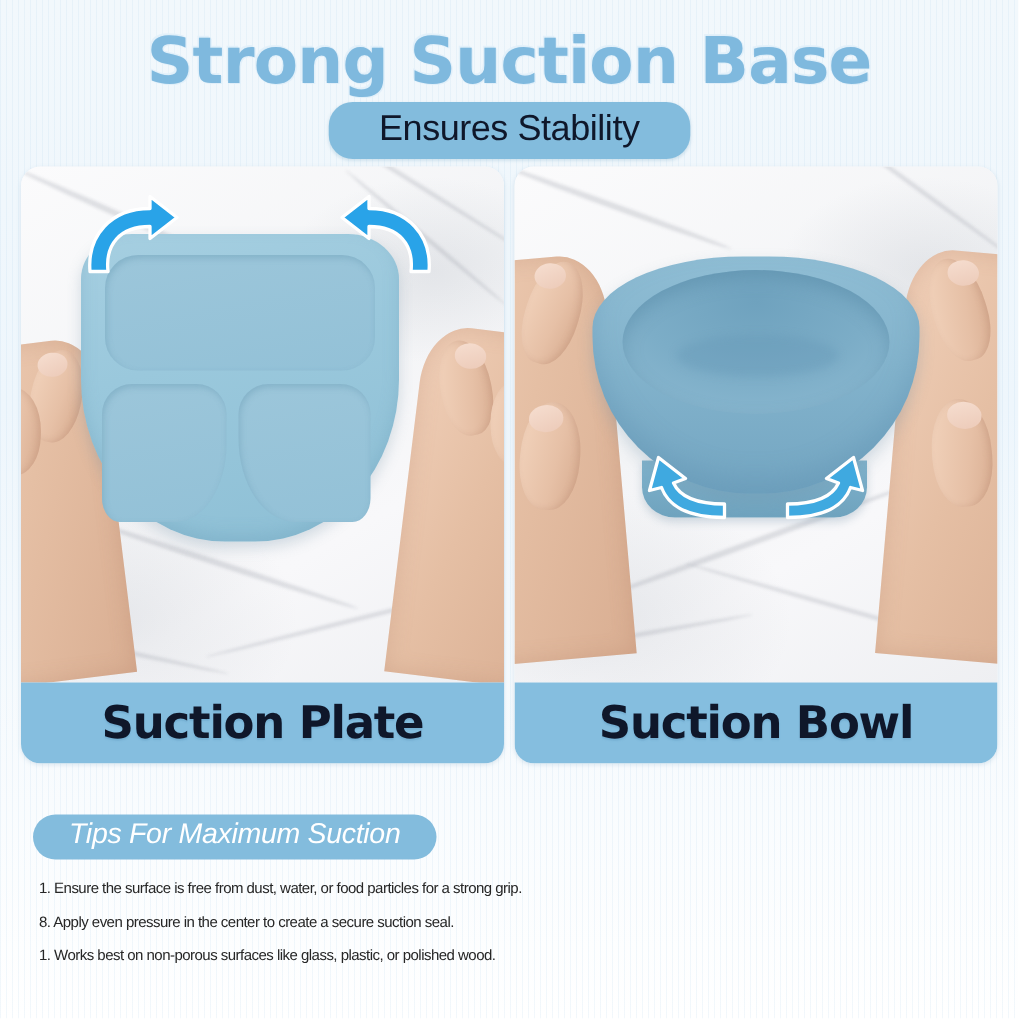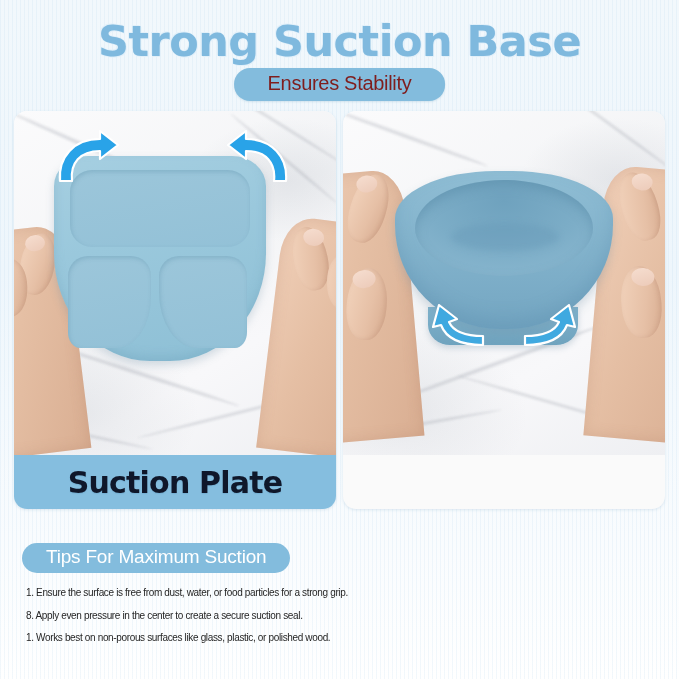--- a/index.html
+++ b/index.html
@@ -49,22 +49,22 @@
     white-space: nowrap;
   }
   .subtitle-pill {
     position: absolute;
     left: 50%;
     top: 68px;
     transform: translateX(-50%);
     background: #83BCDD;
     border-radius: 16px;
     padding: 4px 34px 6px 34px;
-    color: #7f1d1d;
-    font-size: 20px;
+    color: #0f172a;
+    font-size: 24px;
     font-family: "Liberation Sans", sans-serif;
     letter-spacing: -0.3px;
     white-space: nowrap;
     box-shadow: 0 1px 2px rgba(120,170,200,0.25);
   }
 
   
   .panels {
     position: absolute;
     left: 14px;
@@ -240,20 +240,21 @@
     left: 22px;
     top: 543px;
     background: #83BCDD;
     border-radius: 15px;
     padding: 3px 24px 5px 24px;
     color: #ffffff;
     font-size: 19px;
     font-family: "Liberation Sans", sans-serif;
     letter-spacing: -0.2px;
     white-space: nowrap;
+    font-style: italic;
   }
   .tips-list {
     position: absolute;
     left: 26px;
     top: 582px;
     width: 640px;
   }
   .tip-row {
     font-size: 10px;
     color: #262626;
@@ -346,20 +347,23 @@
         </div>
 
         <svg class="arrow-svg" style="left:84px;top:190px;" width="60" height="50" viewBox="0 0 60 50">
           <path d="M56 44 C38 44, 20 40, 14 24 L6 26 L12 4 L30 18 L22 21 C27 32, 41 35, 56 35 Z" fill="#3FA9E0" stroke="#ffffff" stroke-width="2.2" stroke-linejoin="round"></path>
         </svg>
         <svg class="arrow-svg" style="left:178px;top:190px;" width="60" height="50" viewBox="0 0 60 50">
           <path d="M4 44 C22 44, 40 40, 46 24 L54 26 L48 4 L30 18 L38 21 C33 32, 19 35, 4 35 Z" fill="#3FA9E0" stroke="#ffffff" stroke-width="2.2" stroke-linejoin="round"></path>
         </svg>
 
       </div>
+      <div class="caption">
+        <span>Suction Bowl</span>
+      </div>
     </div>
 
   </div>
 
   <div class="tips-pill">Tips For Maximum Suction</div>
 
   <div class="tips-list">
     <div class="tip-row">1. Ensure the surface is free from dust, water, or food particles for a strong grip.</div>
     <div class="tip-row">8. Apply even pressure in the center to create a secure suction seal.</div>
     <div class="tip-row">1. Works best on non-porous surfaces like glass, plastic, or polished wood.</div>

